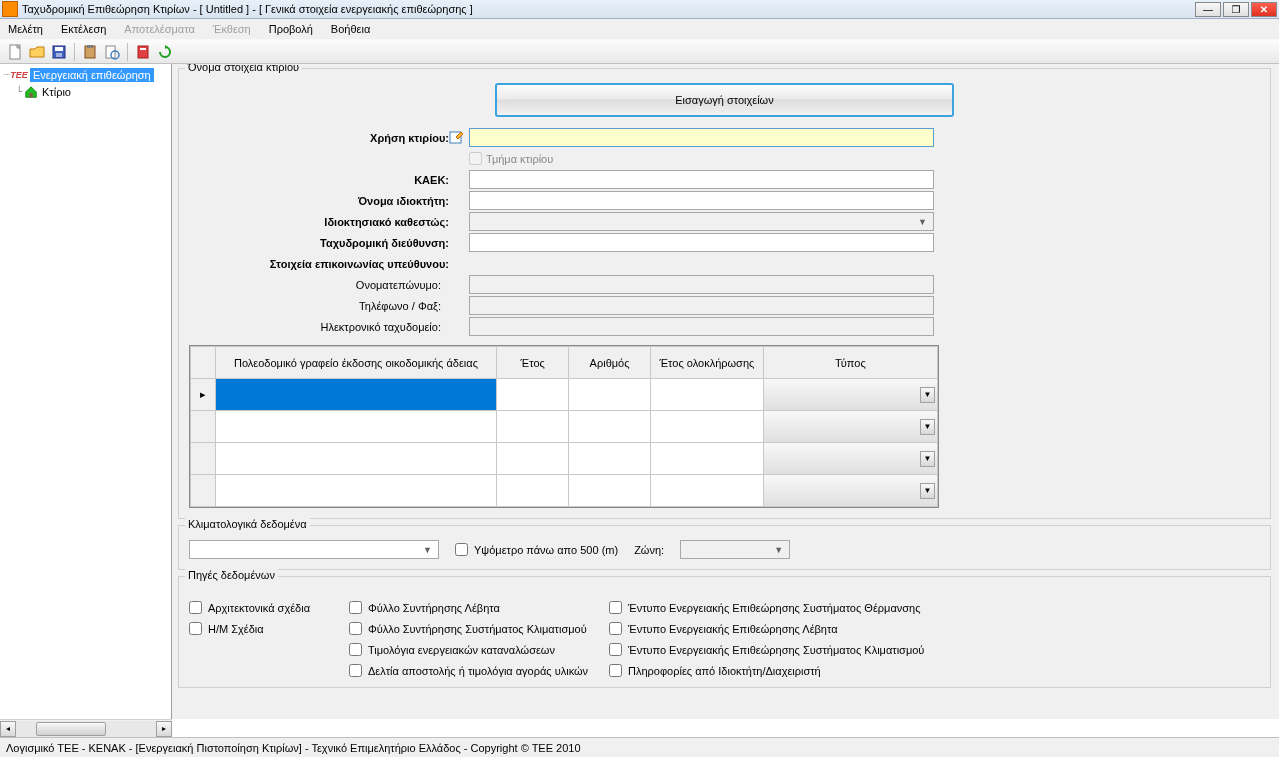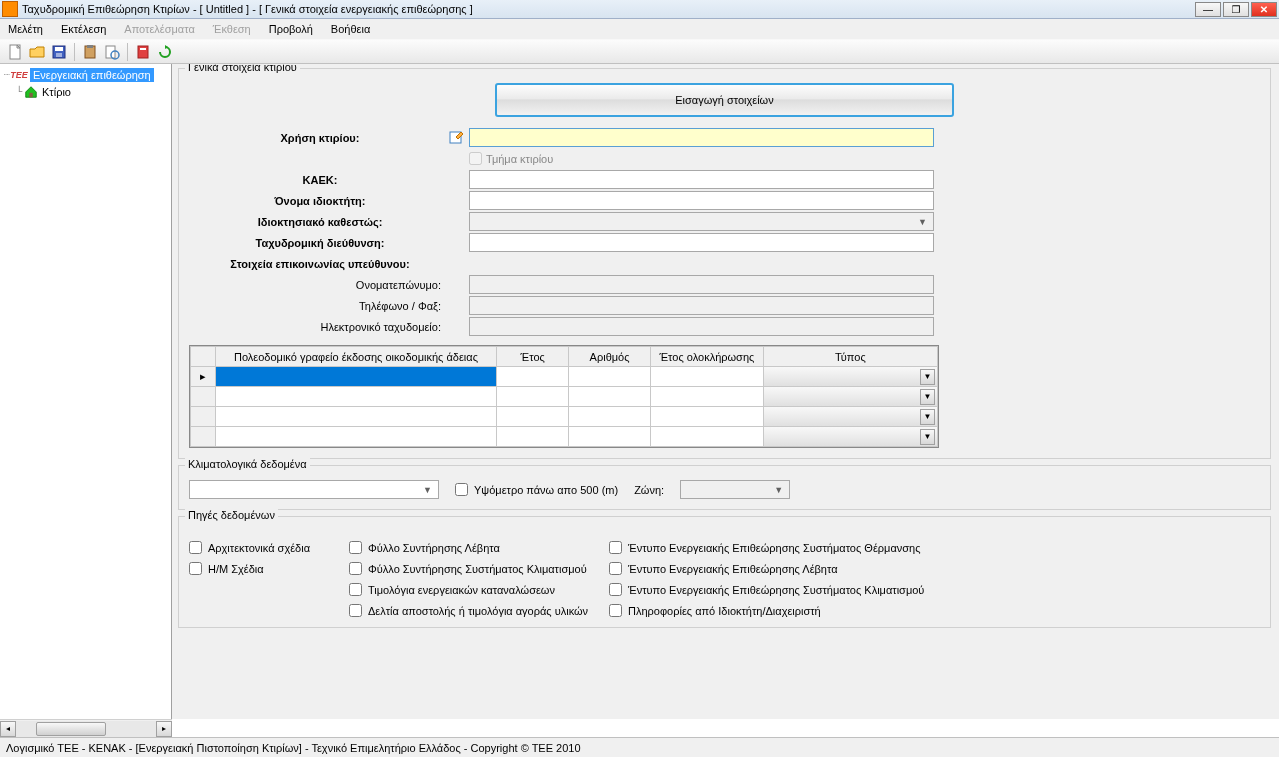--- a/index.html
+++ b/index.html
@@ -40,35 +40,35 @@
 
 
 .group { border: 1px solid #d0d0d0; background: #f0f0f0; margin-bottom: 6px; padding: 8px 10px 10px 10px; position: relative; }
 .group-title { position: absolute; top: -8px; left: 6px; background: #f0f0f0; padding: 0 3px; color: #000; }
 
 
 .big-btn { display: block; margin: 6px auto 10px auto; width: 459px; height: 34px; background: linear-gradient(to bottom, #fdfdfd 0%, #ebebeb 45%, #dddddd 50%, #f2f2f2 100%); border: 2px solid #3ba3e0; border-radius: 3px; cursor: pointer; color: #000; }
 
 
 .form-row { display: flex; align-items: center; height: 21px; margin-bottom: 0px; }
-.form-row .lbl { width: 260px; text-align: center; font-weight: bold; padding-left: 2px; }
+.form-row .lbl { width: 260px; text-align: right; font-weight: bold; padding-left: 2px; }
 .form-row .lbl.sub { font-weight: normal; text-align: right; padding-right: 8px; }
 .edit-icon { width: 16px; height: 16px; margin-right: 4px; display: inline-flex; }
 input.txt, .combo { height: 19px; border: 1px solid #a8a8a8; background: #fff; padding: 0 3px; }
 input.txt.yellow { background: #ffffcc; border: 1px solid #5a9fd4; }
 input.txt.ro { background: #f0f0f0; }
 .combo { display: inline-flex; align-items: center; justify-content: flex-end; background: #f0f0f0; position: relative; }
 .combo .arrow { width: 15px; text-align: center; color: #606060; font-size: 9px; }
 .chk { display: inline-flex; align-items: center; gap: 4px; color: #888; }
 .chk input { width: 13px; height: 13px; }
 
 
 .grid { border: 1px solid #888; background: #fff; margin-top: 8px; }
 .grid table { border-collapse: collapse; width: 100%; }
-.grid th, .grid td { border: 1px solid #c8c8c8; height: 20px; font-weight: normal; background: #f0f0f0; text-align: center; }
+.grid th, .grid td { border: 1px solid #c8c8c8; height: 32px; font-weight: normal; background: #f0f0f0; text-align: center; }
 .grid th.rowhead, .grid td.rowhead { width: 24px; background: #f0f0f0; }
 .grid td.cell { background: #fff; }
 .grid td.cell.sel { background: #0078d7; }
 .grid .cell-combo { background: linear-gradient(to bottom, #f8f8f8, #e0e0e0); display: flex; align-items: center; justify-content: flex-end; padding-right: 2px; height: 100%; }
 .grid .cell-combo .arrow { width: 15px; height: 16px; background: linear-gradient(to bottom, #f8f8f8, #d8d8d8); border: 1px solid #a0a0a0; display: flex; align-items: center; justify-content: center; font-size: 8px; }
 
 
 .climate-row { display: flex; align-items: center; gap: 16px; margin-top: 6px; }
 
 
@@ -174,21 +174,21 @@
             <rect x="6" y="9" width="4" height="5" fill="#806040"></rect>
           </svg>
         </span>
       <span class="label">Κτίριο</span>
     </div>
   </div>
 
   <div class="content">
 
     <div class="group">
-      <div class="group-title">Γενικά στοιχεία κτιρίου</div>
+      <div class="group-title">Όνομα στοιχεία κτιρίου</div>
 
       <button class="big-btn">Εισαγωγή στοιχείων</button>
 
       <div class="form-row">
         <div class="lbl">Χρήση κτιρίου:</div>
         <span class="edit-icon">
             <svg width="16" height="16">
               <rect x="1" y="2" width="11" height="11" fill="#fff" stroke="#4080c0"></rect>
               <path d="M9 9 L14 4 L12 2 L7 7 Z" fill="#ffb040" stroke="#c07000"></path>
             </svg>

